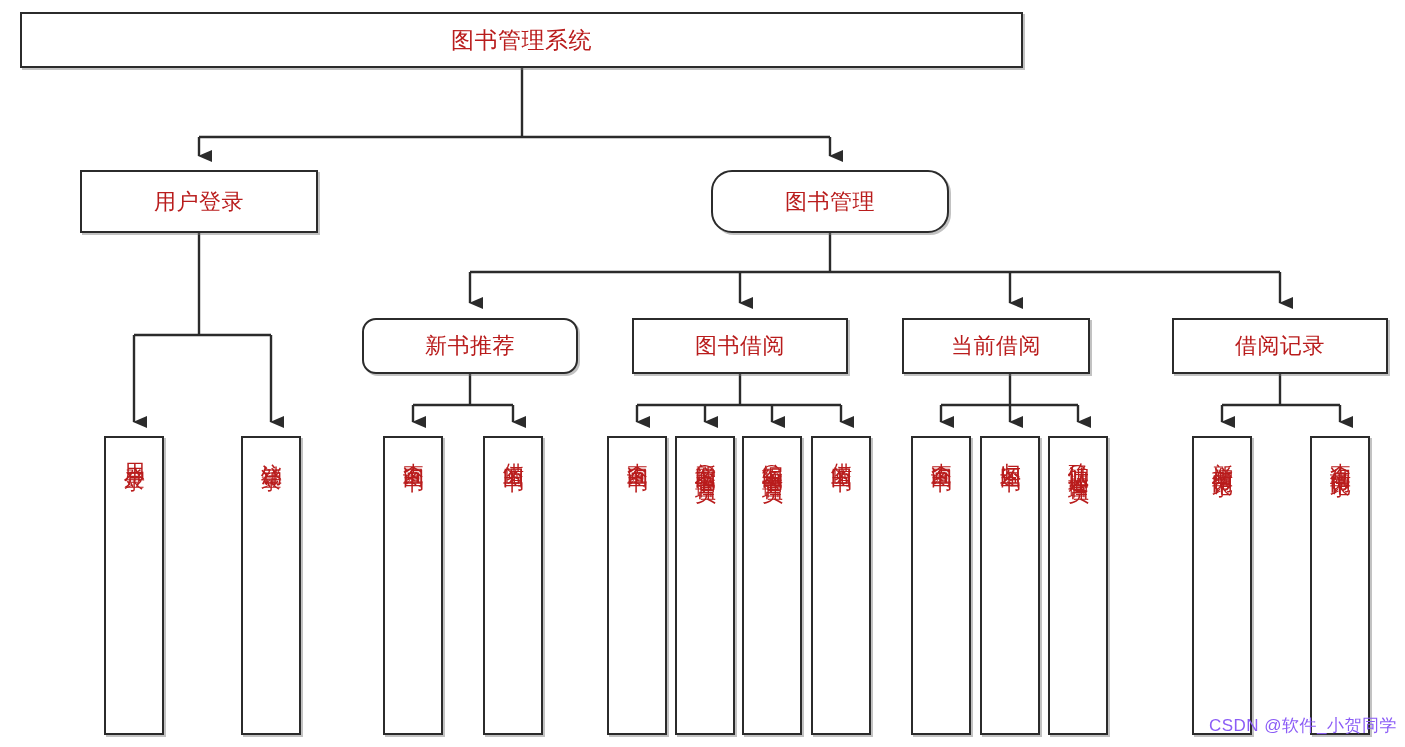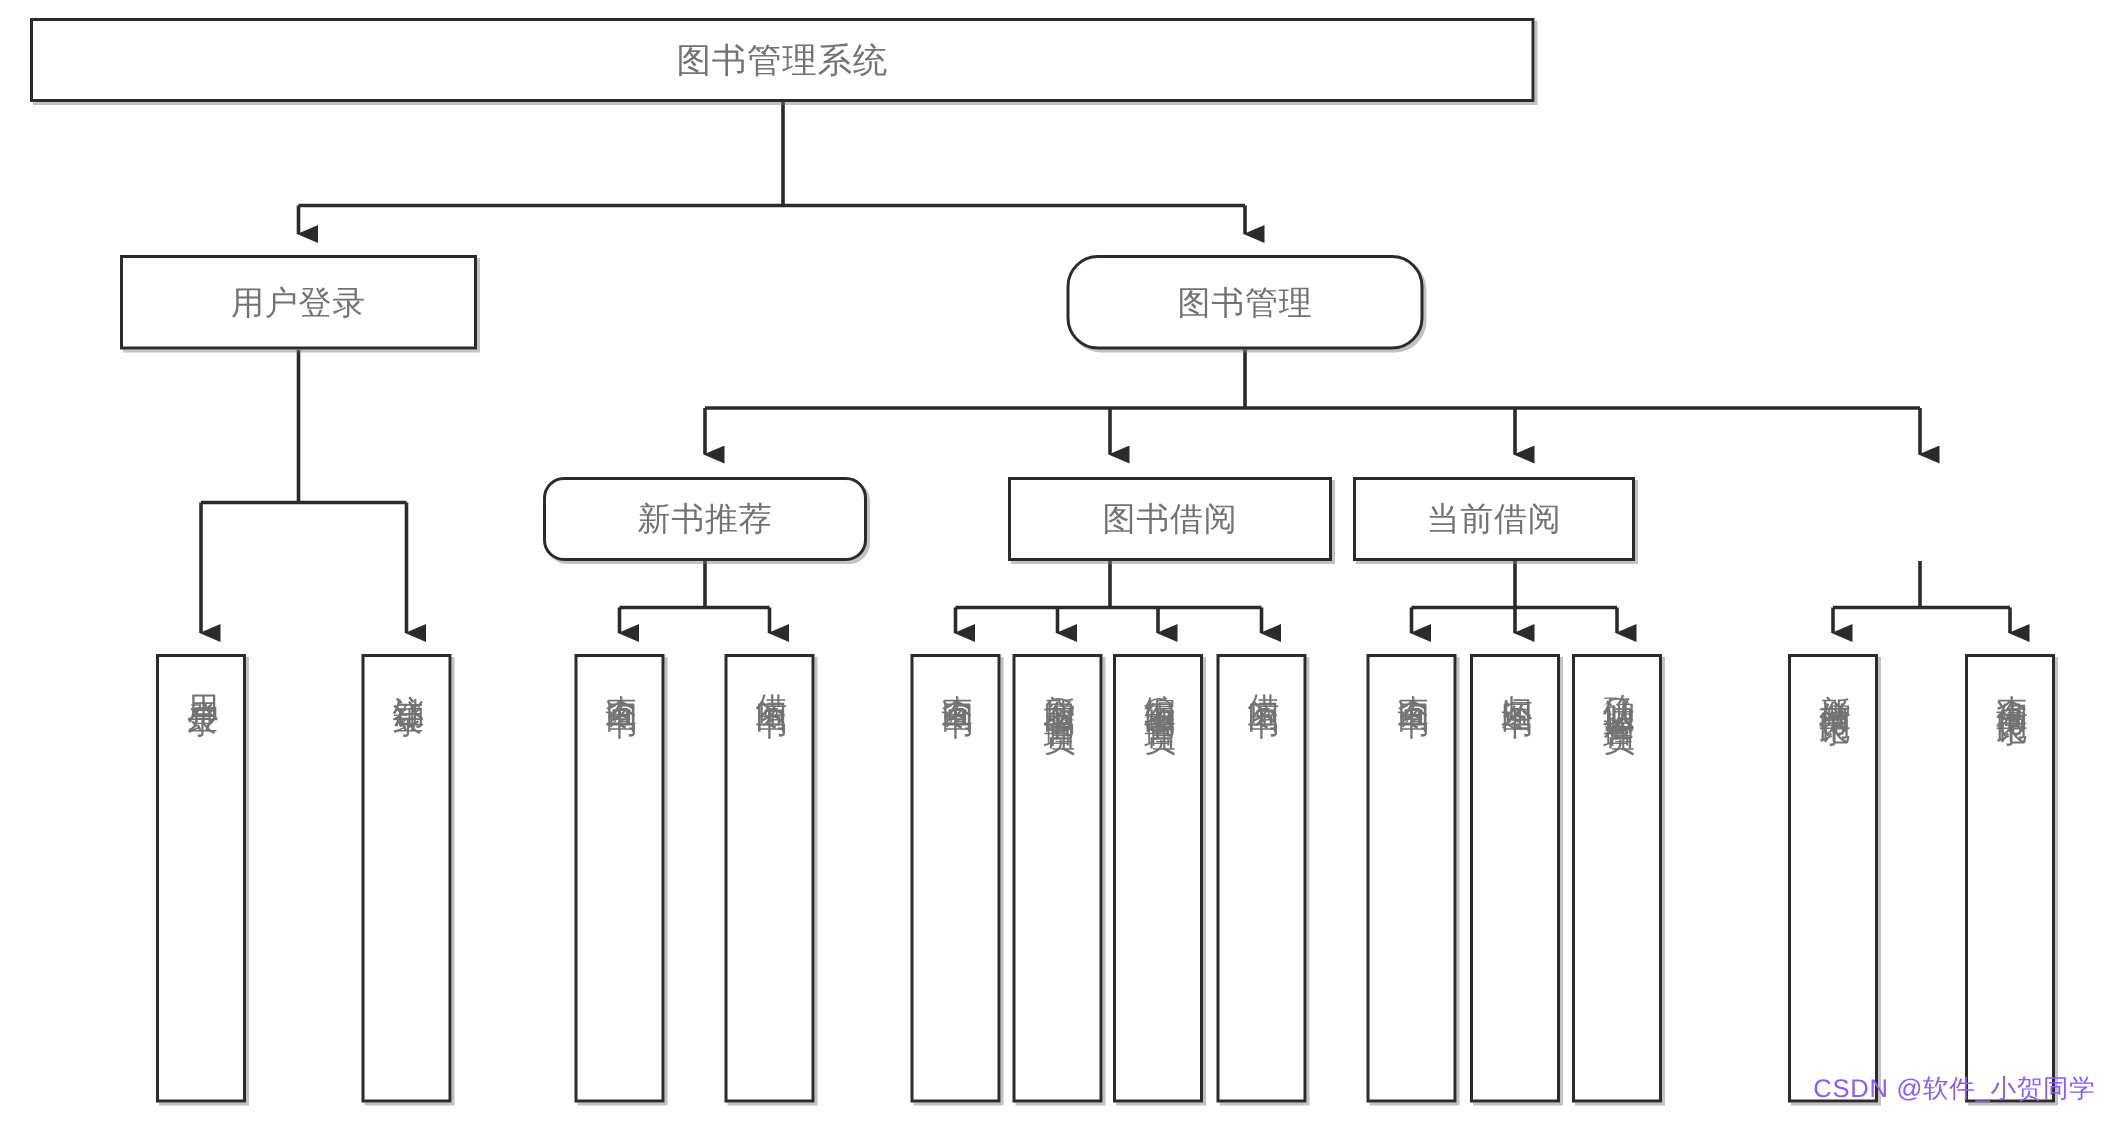--- a/index.html
+++ b/index.html
@@ -19,21 +19,21 @@
     background:#ffffff;
     border:2.5px solid #2b2b2b;
     box-shadow:2px 2px 0 rgba(120,120,120,.45);
     display:flex;align-items:center;justify-content:center;
     text-align:center;
   }
   .node .lbl{
     font-size:22px;
     line-height:1.15;
     letter-spacing:.5px;
-    color:#737373;
+    color:#b91c1c;
     white-space:nowrap;
   }
   .node.root .lbl{font-size:23px;}
   .node.lvl2 .lbl{font-size:22px;}
   .node.lvl3 .lbl{font-size:22px;}
 
   
   .node.leaf{
     align-items:flex-start;
     justify-content:center;
@@ -124,28 +124,31 @@
   </div>
 
   <div class="node lvl2" style="left:711px;top:170px;width:238px;height:63px;border-radius:21px;">
     <span class="lbl">图书管理</span>
   </div>
 
   <div class="node lvl3" style="left:362px;top:318px;width:216px;height:56px;border-radius:14px;">
     <span class="lbl">新书推荐</span>
   </div>
 
-  <div class="node lvl3" style="left:632px;top:318px;width:216px;height:56px;margin-left:40px;">
+  <div class="node lvl3" style="left:632px;top:318px;width:216px;height:56px;">
     <span class="lbl">图书借阅</span>
   </div>
 
   <div class="node lvl3" style="left:902px;top:318px;width:188px;height:56px;">
     <span class="lbl">当前借阅</span>
   </div>
 
+  <div class="node lvl3" style="left:1172px;top:318px;width:216px;height:56px;">
+    <span class="lbl">借阅记录</span>
+  </div>
 
   <div class="node leaf" style="left:104px;top:436px;width:60px;height:299px;">
     <span class="lbl">用户登录</span>
   </div>
   <div class="node leaf" style="left:241px;top:436px;width:60px;height:299px;">
     <span class="lbl">注销登录</span>
   </div>
 
   <div class="node leaf" style="left:383px;top:436px;width:60px;height:299px;">
     <span class="lbl">查询图书</span>

